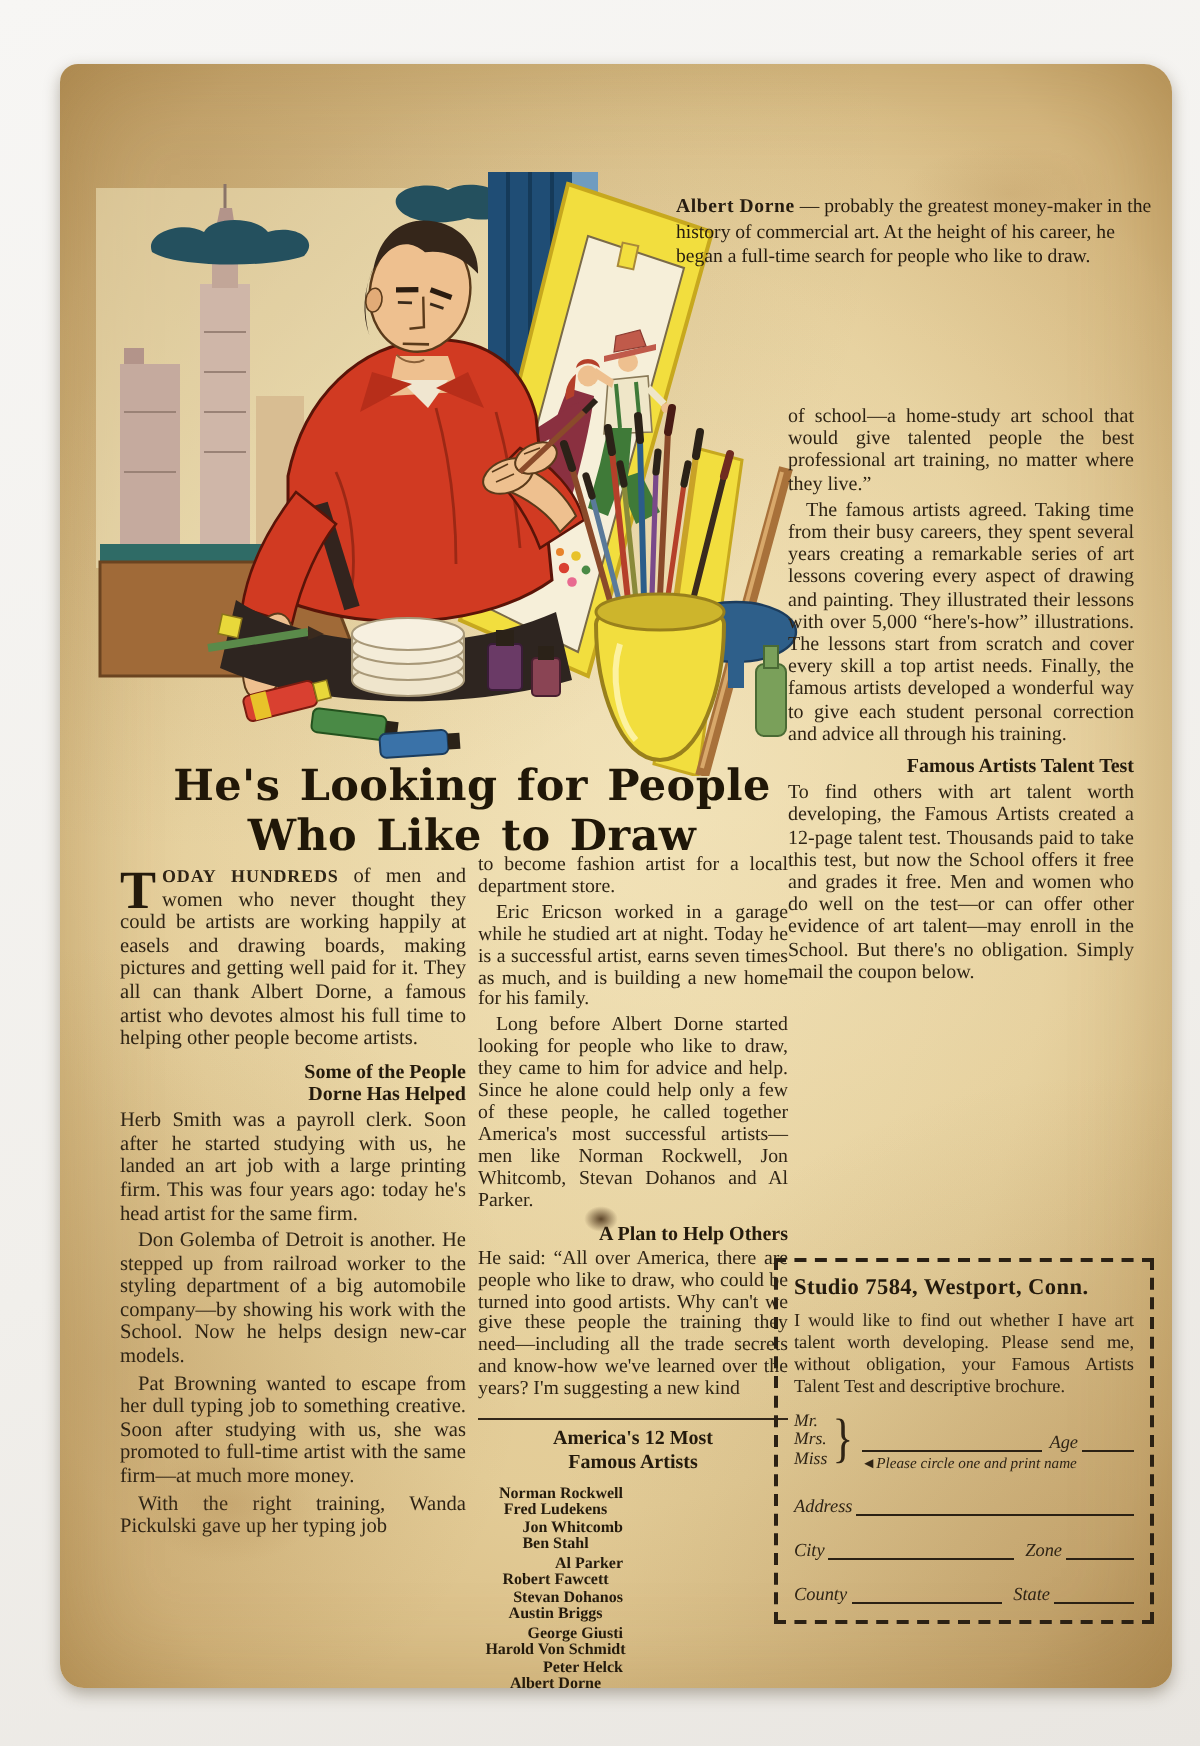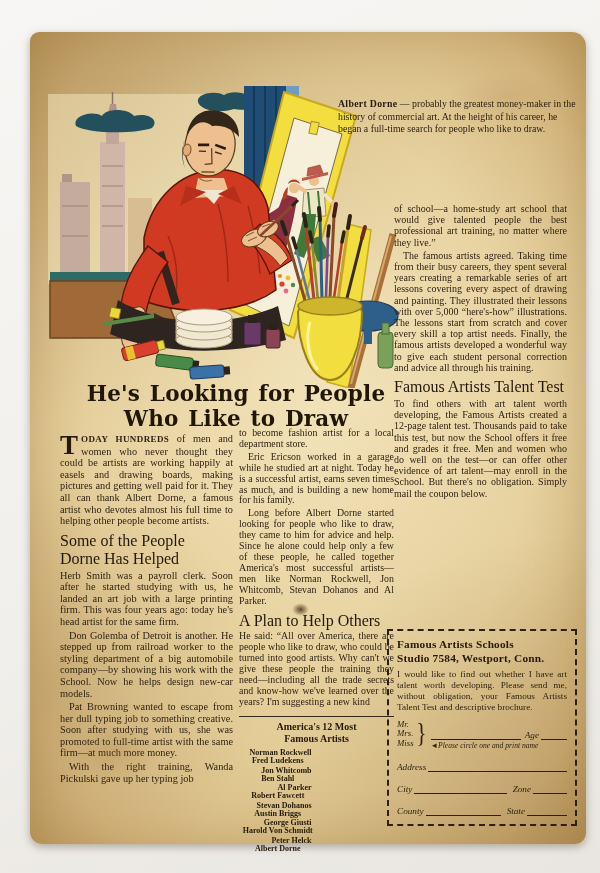--- a/index.html
+++ b/index.html
@@ -45,22 +45,22 @@
     text-align:center;font-family:"DejaVu Serif", serif;font-weight:bold;
     font-size:21.5px;line-height:1.18;color:#201708;word-spacing:2px;letter-spacing:.2px;}
 
   
   .col{position:absolute;text-align:justify;}
   .col p{margin:0 0 2px 0;text-indent:9px;}
   .col p.noindent{text-indent:0;}
   .col-left {left:30px; top:401px;width:173px;font-size:10.3px;line-height:11.6px;}
   .col-mid  {left:209px;top:396px;width:155px;font-size:9.9px; line-height:10.9px;}
   .col-right{left:364px;top:171px;width:173px;font-size:10px;  line-height:11.2px;}
-  .subhead{font-weight:normal;font-size:16px;line-height:1.12;
-    margin:5px 0 2px 0;text-align:left;color:#241a0c;}
+  .subhead{font-weight:bold;font-size:10px;line-height:1.12;
+    margin:5px 0 2px 0;text-align:right;color:#241a0c;}
   .dropcap{float:left;font-weight:bold;font-size:27px;line-height:21px;
     padding:2px 3px 0 0;color:#241a0c;}
   .lead{font-size:9px;letter-spacing:.4px;font-weight:600;}
 
   
   .artists{margin-top:8px;padding-top:4px;border-top:1.3px solid #33281a;}
   .artists-title{text-align:center;font-weight:bold;font-size:10px;line-height:1.18;color:#241a0c;}
   .artists-table{margin-top:5px;}
   .artists-row{display:flex;font-weight:bold;font-size:8px;line-height:8px;
     margin-bottom:1.5px;font-family:"Liberation Serif",serif;color:#241a0c;flex-direction:column;}
@@ -367,21 +367,20 @@
 
   <div class="col col-right" data-name="right-column">
     <p class="noindent" data-name="paragraph-school">of school—a home-study art school that would give talented people the best professional art training, no matter where they live.”</p>
     <p data-name="paragraph-agreed">The famous artists agreed. Taking time from their busy careers, they spent several years creating a remarkable series of art lessons covering every aspect of drawing and painting. They illustrated their lessons with over 5,000 “here's-how” illustrations. The lessons start from scratch and cover every skill a top artist needs. Finally, the famous artists developed a wonderful way to give each student personal correction and advice all through his training.</p>
     <div class="subhead" data-name="subhead-talent-test">Famous Artists Talent Test</div>
     <p class="noindent" data-name="paragraph-talent-test">To find others with art talent worth developing, the Famous Artists created a 12-page talent test. Thousands paid to take this test, but now the School offers it free and grades it free. Men and women who do well on the test—or can offer other evidence of art talent—may enroll in the School. But there's no obligation. Simply mail the coupon below.</p>
   </div>
 
   <div class="coupon" data-name="mail-in-coupon">
     <div class="coupon-title" data-name="coupon-school-name">
-      <span style="display:block">Famous Artists Schools</span>
       <span style="display:block">Studio 7584, Westport, Conn.</span>
     </div>
     <div class="coupon-body" data-name="coupon-body-text">I would like to find out whether I have art talent worth developing. Please send me, without obligation, your Famous Artists Talent Test and descriptive brochure.</div>
     <div class="cform" data-name="coupon-form">
       <div class="name-row" data-name="name-field-row">
         <div class="saluts" data-name="salutation-options">
           <div>Mr.</div>
           <div>Mrs.</div>
           <div>Miss</div>
         </div>

